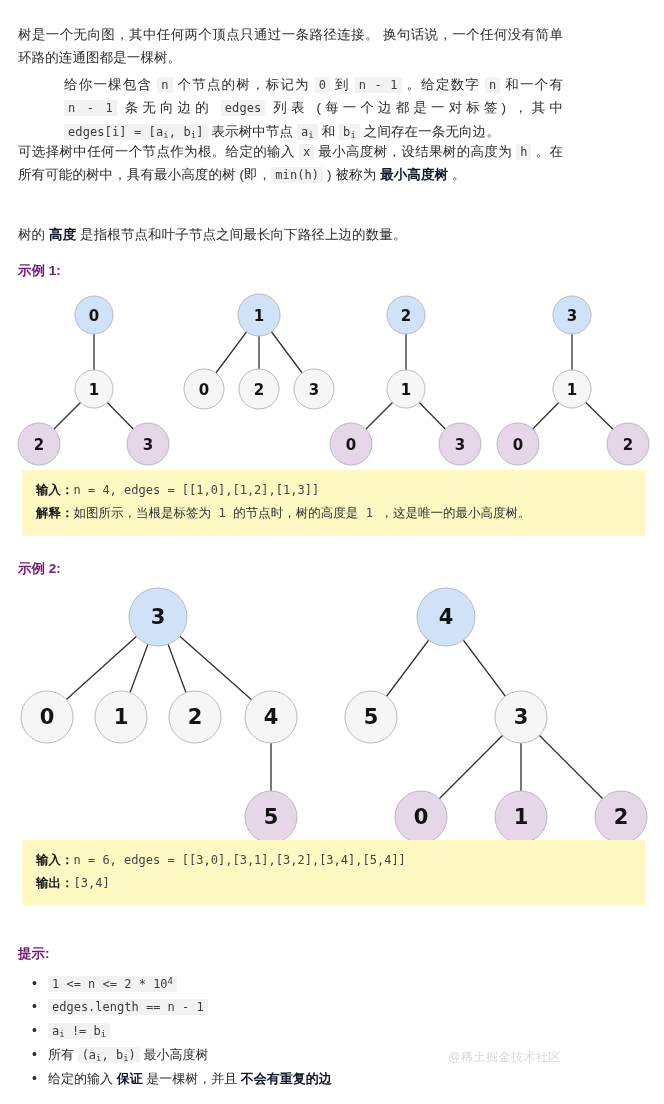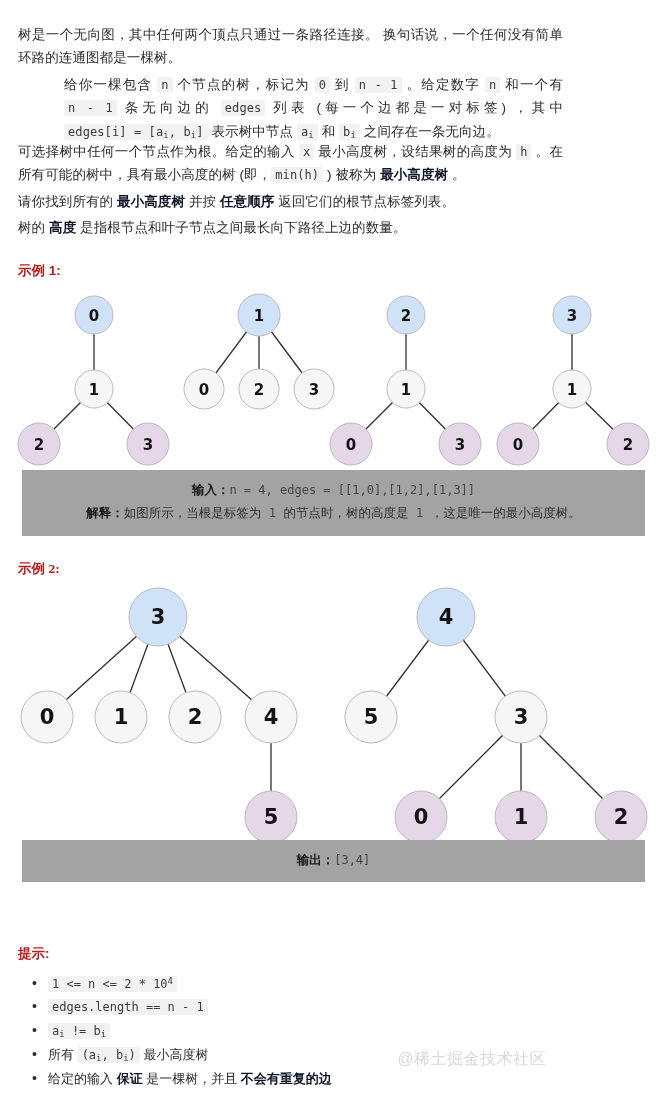--- a/index.html
+++ b/index.html
@@ -30,21 +30,21 @@
     font-size: 13.5px;
     line-height: 1.75;
     color: #2b2b2b;
     letter-spacing: 0.1px;
     text-align: justify;
   }
   .p1 { top: 9px; }
   .p2 { top: 59px; margin-left: 46px; }
   .p3 { top: 126px; }
   .p4 { top: 176px; }
-  .p5 { top: 202px; }
+  .p5 { top: 209px; }
 
   code.inl {
     font-family: "DejaVu Sans Mono", "Liberation Mono", monospace;
     background: #f2f2f2;
     color: #3b3b3b;
     font-size: 12px;
     padding: 1px 4px;
     border-radius: 2px;
     white-space: nowrap;
     text-align: right;
@@ -52,47 +52,46 @@
   b.str { font-weight: bold; color: #0f172a; }
   sub { font-size: 9px; vertical-align: -0.25em; }
   sup { font-size: 9px; vertical-align: 0.45em; }
 
   
   .ex-head {
     position: absolute;
     left: 18px;
     font-size: 13.5px;
     font-weight: bold;
-    color: #b91c1c;
+    color: #701a75;
   }
   #ex1-head { top: 262px; }
-  #ex2-head { top: 560px; font-family: Liberation Serif, serif; }
+  #ex2-head { top: 560px; }
   #hint-head { top: 945px; }
 
   
   .fig {
     position: absolute;
     left: 0;
     width: 664px;
   }
   #fig1 { top: 286px; height: 184px; }
   #fig2 { top: 578px; height: 262px; }
   .fig svg { display: block; }
 
   
   .codebox {
     position: absolute;
     left: 22px;
     width: 623px;
-    background: #a3a3a3;
+    background: #fef9c3;
     padding: 9px 14px 10px 14px;
     font-size: 12.5px;
     line-height: 1.85;
     color: #2f2f2f;
-    text-align: center;
   }
   #code1 { top: 470px; }
   #code2 { top: 840px; }
   .codebox .line { white-space: nowrap; }
   .codebox .lbl {
     font-weight: bold;
     color: #191919;
     font-family: "Liberation Sans", "DejaVu Sans", sans-serif;
   }
   .codebox .mono {
@@ -127,40 +126,39 @@
     position: absolute;
     left: -16px;
     top: 0px;
     color: #2b2b2b;
     font-size: 14px;
   }
 
   
   #watermark {
     position: absolute;
-    right: 31px;
+    right: 16px;
     top: 1049px;
-    font-size: 16px;
+    font-size: 12px;
     color: #d8d8d8;
     letter-spacing: 0.5px;
     user-select: none;
   }
 </style>
 </head>
 <body>
 
 <div class="page">
 
   <p class="prose p1"><span>树是一个无向图，其中任何两个顶点只通过一条路径连接。 换句话说，一个任何没有简单环路的连通图都是一棵树。</span></p>
 
   <p class="prose p2"><span>给你一棵包含 </span><code class="inl">n</code><span> 个节点的树，标记为 </span><code class="inl">0</code><span> 到 </span><code class="inl">n - 1</code><span> 。给定数字 </span><code class="inl">n</code><span> 和一个有 </span><code class="inl">n - 1</code><span> 条无向边的 </span><code class="inl">edges</code><span> 列表 (每一个边都是一对标签) ，其中 </span><code class="inl"><span>edges[i] = [a</span><sub>i</sub><span>, b</span><sub>i</sub><span>]</span></code><span> 表示树中节点 </span><code class="inl"><span>a</span><sub>i</sub></code><span> 和 </span><code class="inl"><span>b</span><sub>i</sub></code><span> 之间存在一条无向边。</span></p>
 
   <p class="prose p3"><span>可选择树中任何一个节点作为根。给定的输入 </span><code class="inl">x</code><span> 最小高度树，设结果树的高度为 </span><code class="inl">h</code><span> 。在所有可能的树中，具有最小高度的树 (即，</span><code class="inl">min(h)</code><span> ) 被称为 </span><b class="str">最小高度树</b><span> 。</span></p>
 
-  <p class="prose p4"><span>请你找到所有的 </span><b class="str">最小高度树</b><span> 并按 </span><b class="str">任意顺序</b><span> 返回它们的根节点标签列表。</span></p>
 
   <p class="prose p5"><span>树的 </span><b class="str">高度</b><span> 是指根节点和叶子节点之间最长向下路径上边的数量。</span></p>
 
   <div class="ex-head" id="ex1-head">示例 1:</div>
 
   <div class="fig" id="fig1">
       <svg width="664" height="184" viewBox="0 0 664 184">
         <g>
           <line x1="94" y1="29" x2="94" y2="103" stroke="#2f2f2f" stroke-width="1.3"></line>
           <line x1="94" y1="103" x2="39" y2="158" stroke="#2f2f2f" stroke-width="1.3"></line>
@@ -316,20 +314,21 @@
           </g>
           <g>
             <circle cx="621" cy="239" r="26" fill="#e5d6e8" stroke="#b9b9c4" stroke-width="1"></circle>
             <text x="621" y="246" text-anchor="middle" font-family="&quot;DejaVu Sans&quot;, &quot;Liberation Sans&quot;, sans-serif" font-size="21" font-weight="bold" fill="#141414">2</text>
           </g>
         </g>
       </svg>
     </div>
 
   <div class="codebox" id="code2">
+    <div class="line"><span class="lbl">输入：</span><span class="mono">n = 6, edges = [[3,0],[3,1],[3,2],[3,4],[5,4]]</span></div>
     <div class="line"><span class="lbl">输出：</span><span class="mono">[3,4]</span></div>
   </div>
 
   <div class="ex-head" id="hint-head">提示:</div>
   <ul id="hints">
       <li><code class="inl"><span>1 &lt;= n &lt;= 2 * 10</span><sup>4</sup></code></li>
       <li><code class="inl"><span>edges.length == n - 1</span></code></li>
       <li><code class="inl"><span>a</span><sub>i</sub><span> != b</span><sub>i</sub></code></li>
       <li><span>所有 </span><code class="inl"><span>(a</span><sub>i</sub><span>, b</span><sub>i</sub><span>)</span></code><span> 最小高度树</span></li>
       <li><span>给定的输入 </span><b class="str">保证</b><span> 是一棵树，并且 </span><b class="str">不会有重复的边</b></li>

